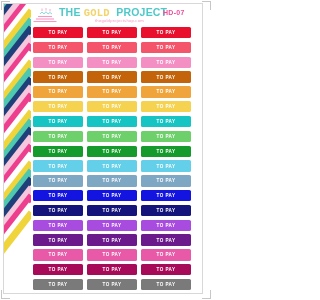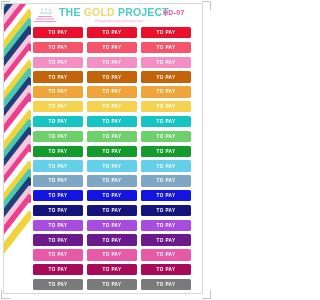--- a/index.html
+++ b/index.html
@@ -66,21 +66,21 @@
     position: absolute;
     left: 28px;
     top: 3px;
     font-size: 10.5px;
     font-weight: bold;
     letter-spacing: 0.2px;
     white-space: nowrap;
     line-height: 11px;
   }
   #brand-title .w1 { color: #4ec9c9; }
-  #brand-title .w2 { color: #f3d36b; }
+  #brand-title .w2 { color: #f3d36b; font-family: Liberation Mono, monospace; }
   #brand-title .w3 { color: #4ec9c9; }
   #brand-url {
     position: absolute;
     left: 64px;
     top: 14px;
     font-size: 4.2px;
     color: #f498c4;
     letter-spacing: 0.2px;
     white-space: nowrap;
   }

